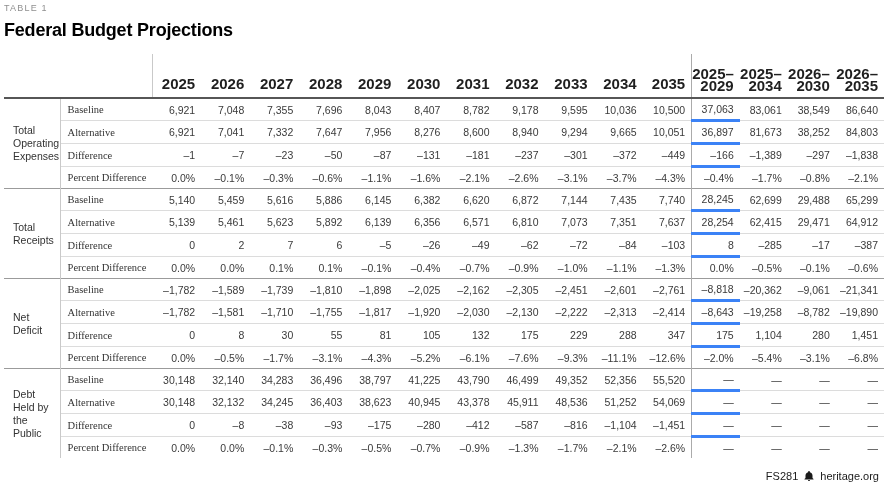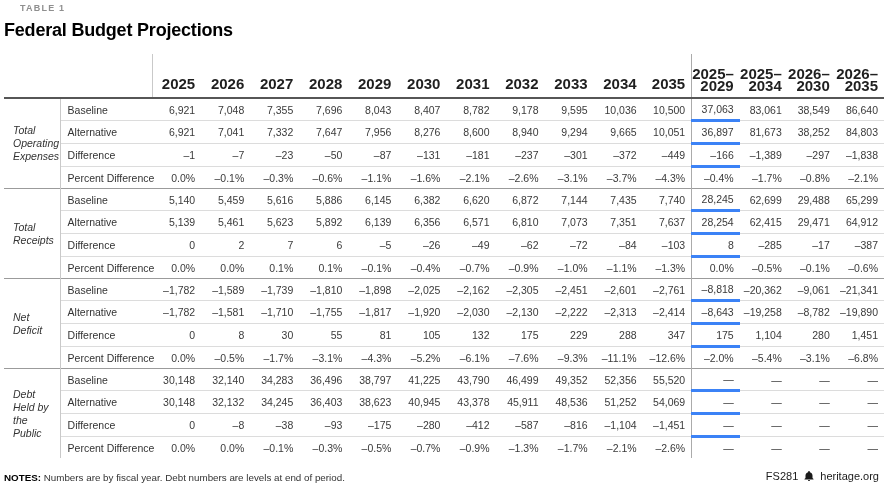--- a/index.html
+++ b/index.html
@@ -3,21 +3,21 @@
 <meta charset="utf-8">
 <style>
   html,body{margin:0;padding:0;}
   body{
     width:884px;height:491px;background:#ffffff;position:relative;
     font-family:"Liberation Sans","DejaVu Sans",sans-serif;color:#333;
     overflow:hidden;
   }
   .page{padding:3px 0 0 4px;}
   .eyebrow{
-    font-size:9px;letter-spacing:1.2px;color:#8f8f8f;font-weight:bold;margin-left:16px;
+    font-size:9px;letter-spacing:1.2px;color:#8f8f8f;font-weight:normal;
   }
   .title{
     font-size:18px;font-weight:bold;color:#000;margin:7px 16px 0 0;letter-spacing:-0.2px;
   }
   table.budget{
     border-collapse:collapse;table-layout:fixed;width:880px;margin-top:13px;
   }
   col.c-group{width:56px;}
   col.c-label{width:92px;}
   col.c-year{width:49px;}
@@ -30,27 +30,26 @@
   }
   thead th.corner{border-right:1px solid #c9c9c9;}
   thead th.period-h{line-height:12px;}
   thead th.period-h span{display:block;}
   thead th.first-period{border-left:1px solid #ababab;}
 
   tbody th.group-label{
     font-weight:normal;font-size:10.5px;color:#333;text-align:left;
     vertical-align:middle;line-height:13px;padding:0 2px 0 9px;
     border-right:1px solid #c9c9c9;
-    font-style:italic;
   }
   tbody td{
     height:20px;font-size:10.5px;color:#3a3a3a;text-align:right;
     padding:0 6px 0 0;white-space:nowrap;
   }
-  tbody td.row-label{text-align:left;padding:0 0 0 7px;color:#333;}
+  tbody td.row-label{text-align:left;padding:0 0 0 7px;color:#333;font-family:Liberation Serif, serif;}
   tbody td.first-period{border-left:1px solid #ababab;}
   tbody tr.inner-row td{border-top:1px solid #dcdcdc;}
   tbody tr.inner-row td.first-period{border-top:3px solid #3b82f6;}
   tbody tr.group-sep td, tbody tr.group-sep th{border-top:1px solid #9b9b9b;}
 
   .footer-notes{
     position:absolute;left:4px;bottom:6px;font-size:9.8px;color:#333;line-height:14px;
   }
   .footer-notes b{color:#000;}
   .brand{
@@ -410,21 +409,20 @@
           <td class="first-period">—</td>
           <td>—</td>
           <td>—</td>
           <td>—</td>
         </tr>
       </tbody>
   </table>
 </div>
 
 <div class="footer-notes">
-  <div><b>NOTES:</b><span> Numbers are by fiscal year. Debt numbers are levels at end of period.</span></div>
 </div>
 
 <div class="brand">
   <span>FS281</span>
   <span class="bell">
       <svg viewBox="0 0 24 24">
         <path d="M12 22c1.1 0 2-.9 2-2h-4c0 1.1.9 2 2 2zm7-6v-5c0-3.2-1.8-5.9-5.2-6.6V3.5C13.8 2.7 13 2 12 2s-1.8.7-1.8 1.5v.9C6.8 5.1 5 7.8 5 11v5l-2 2v1h18v-1l-2-2z"></path>
       </svg>
     </span>
   <span>heritage.org</span>

